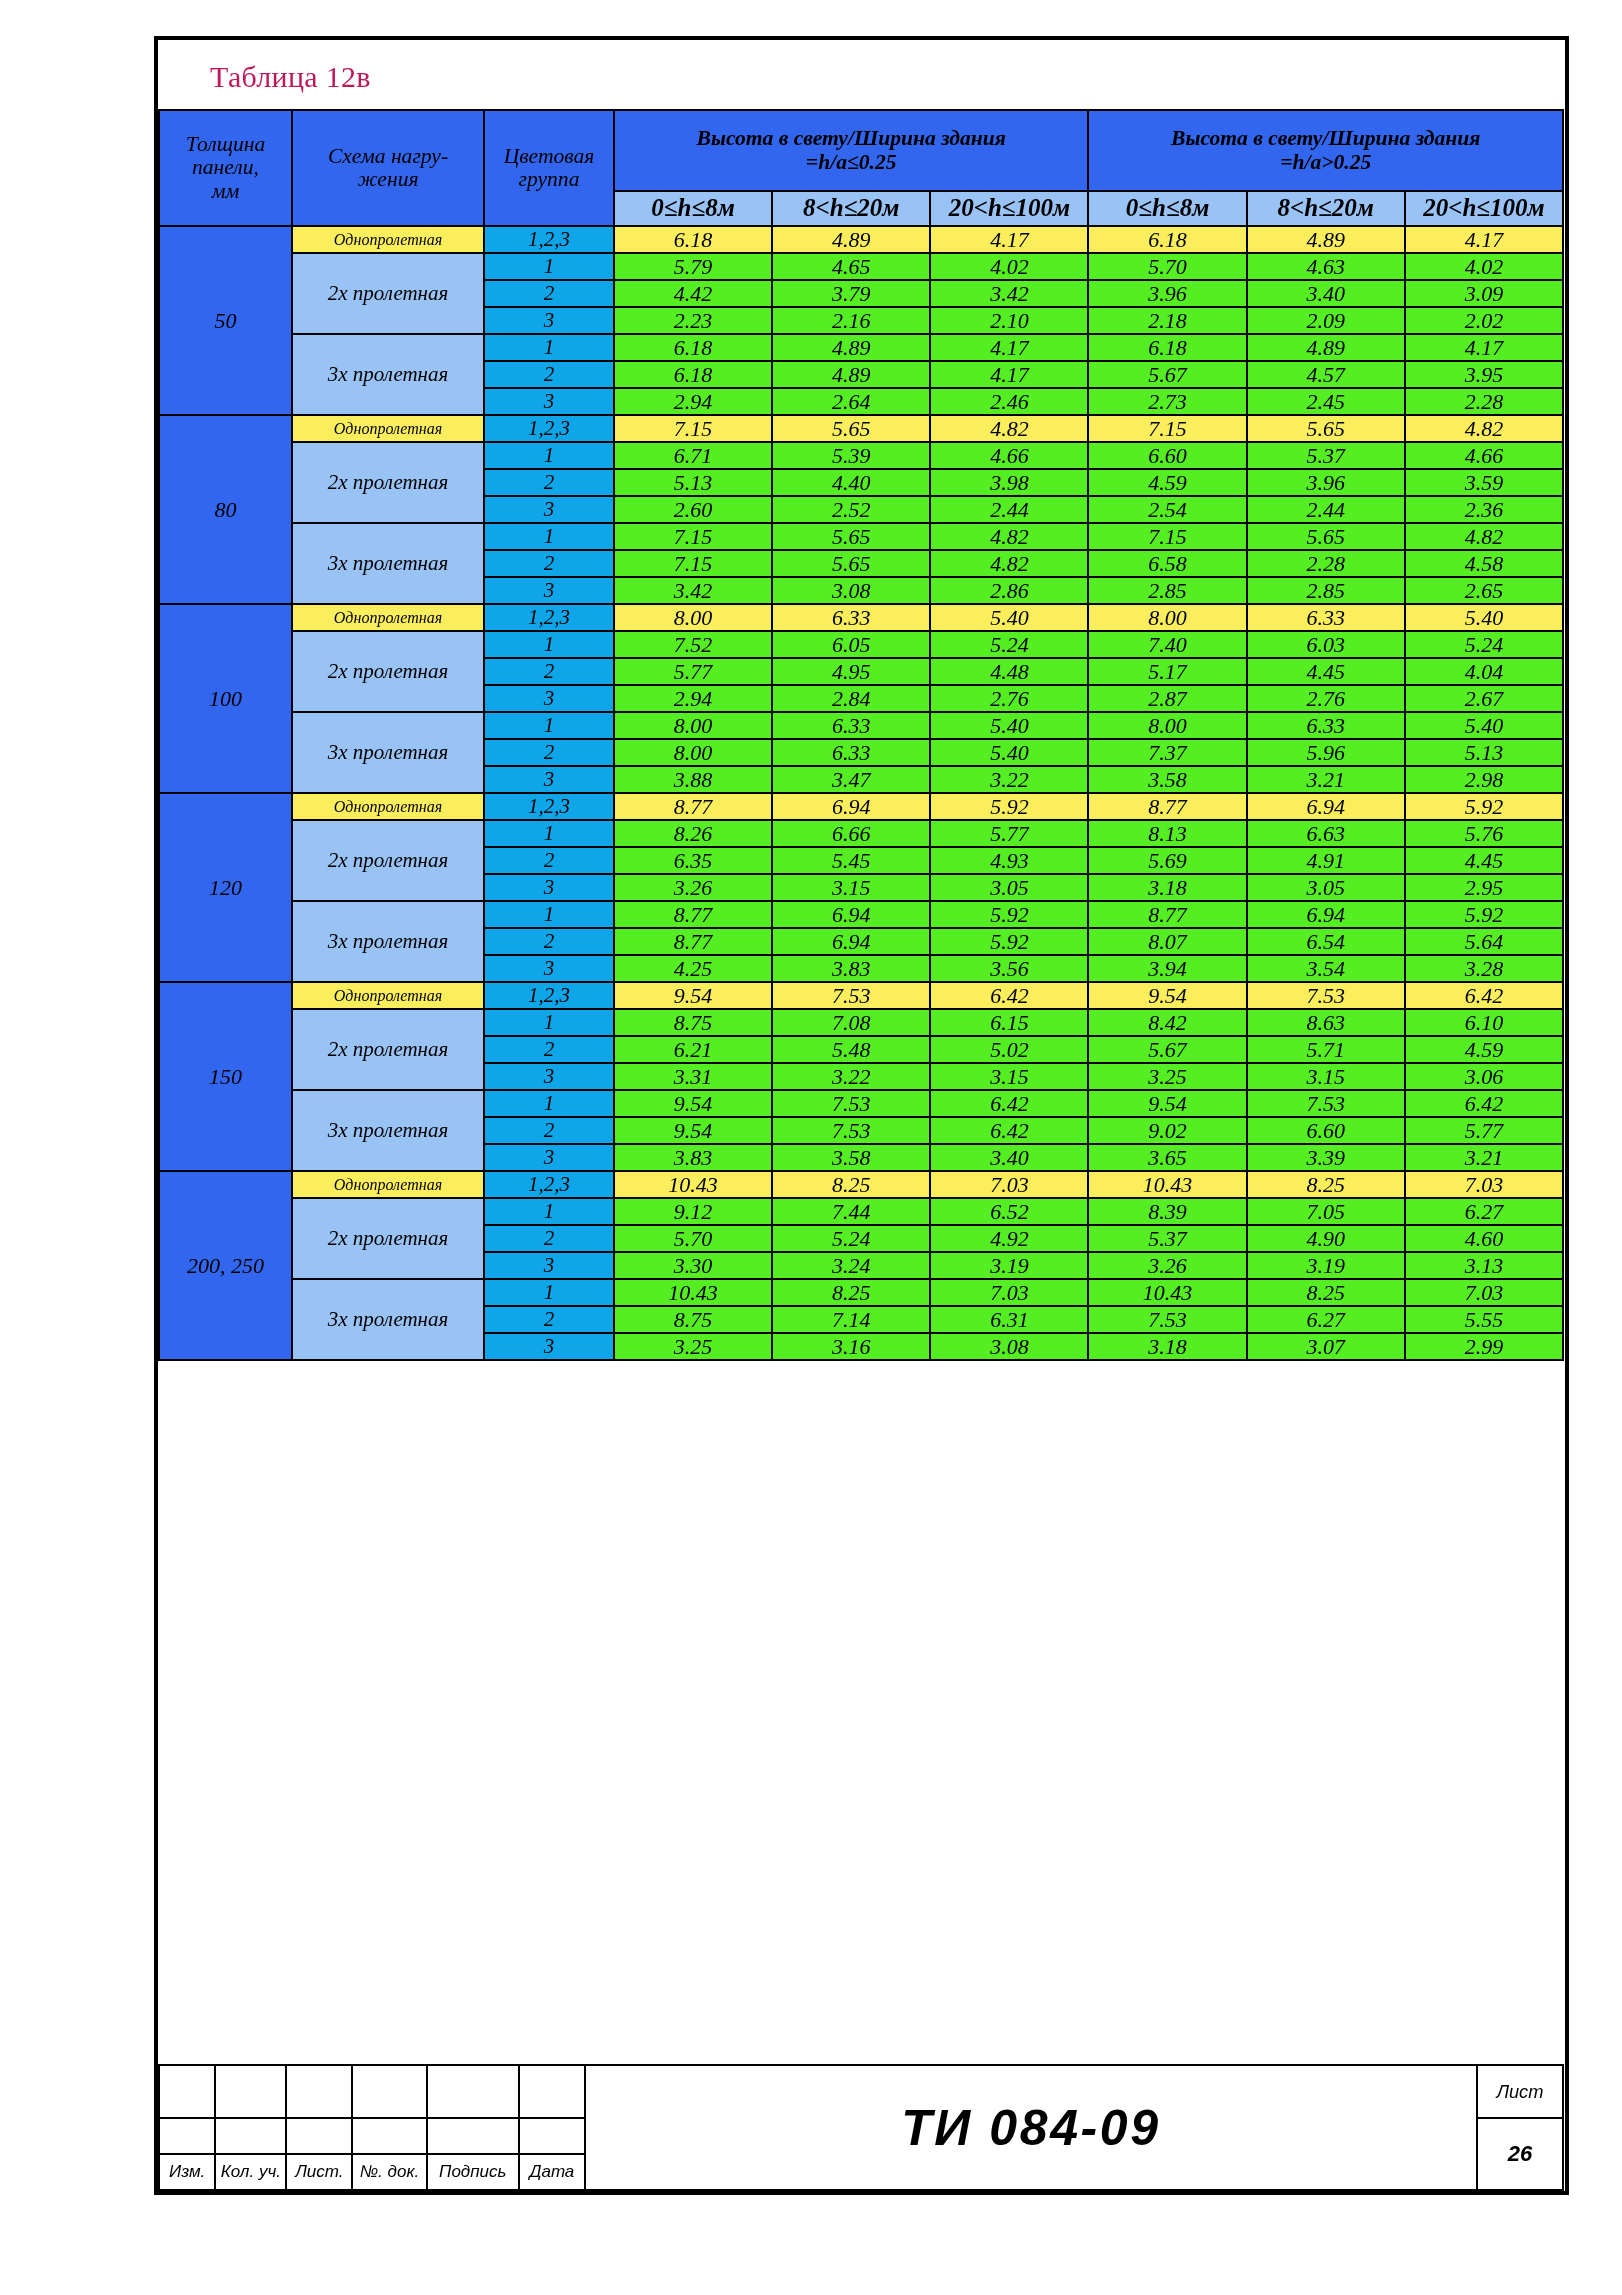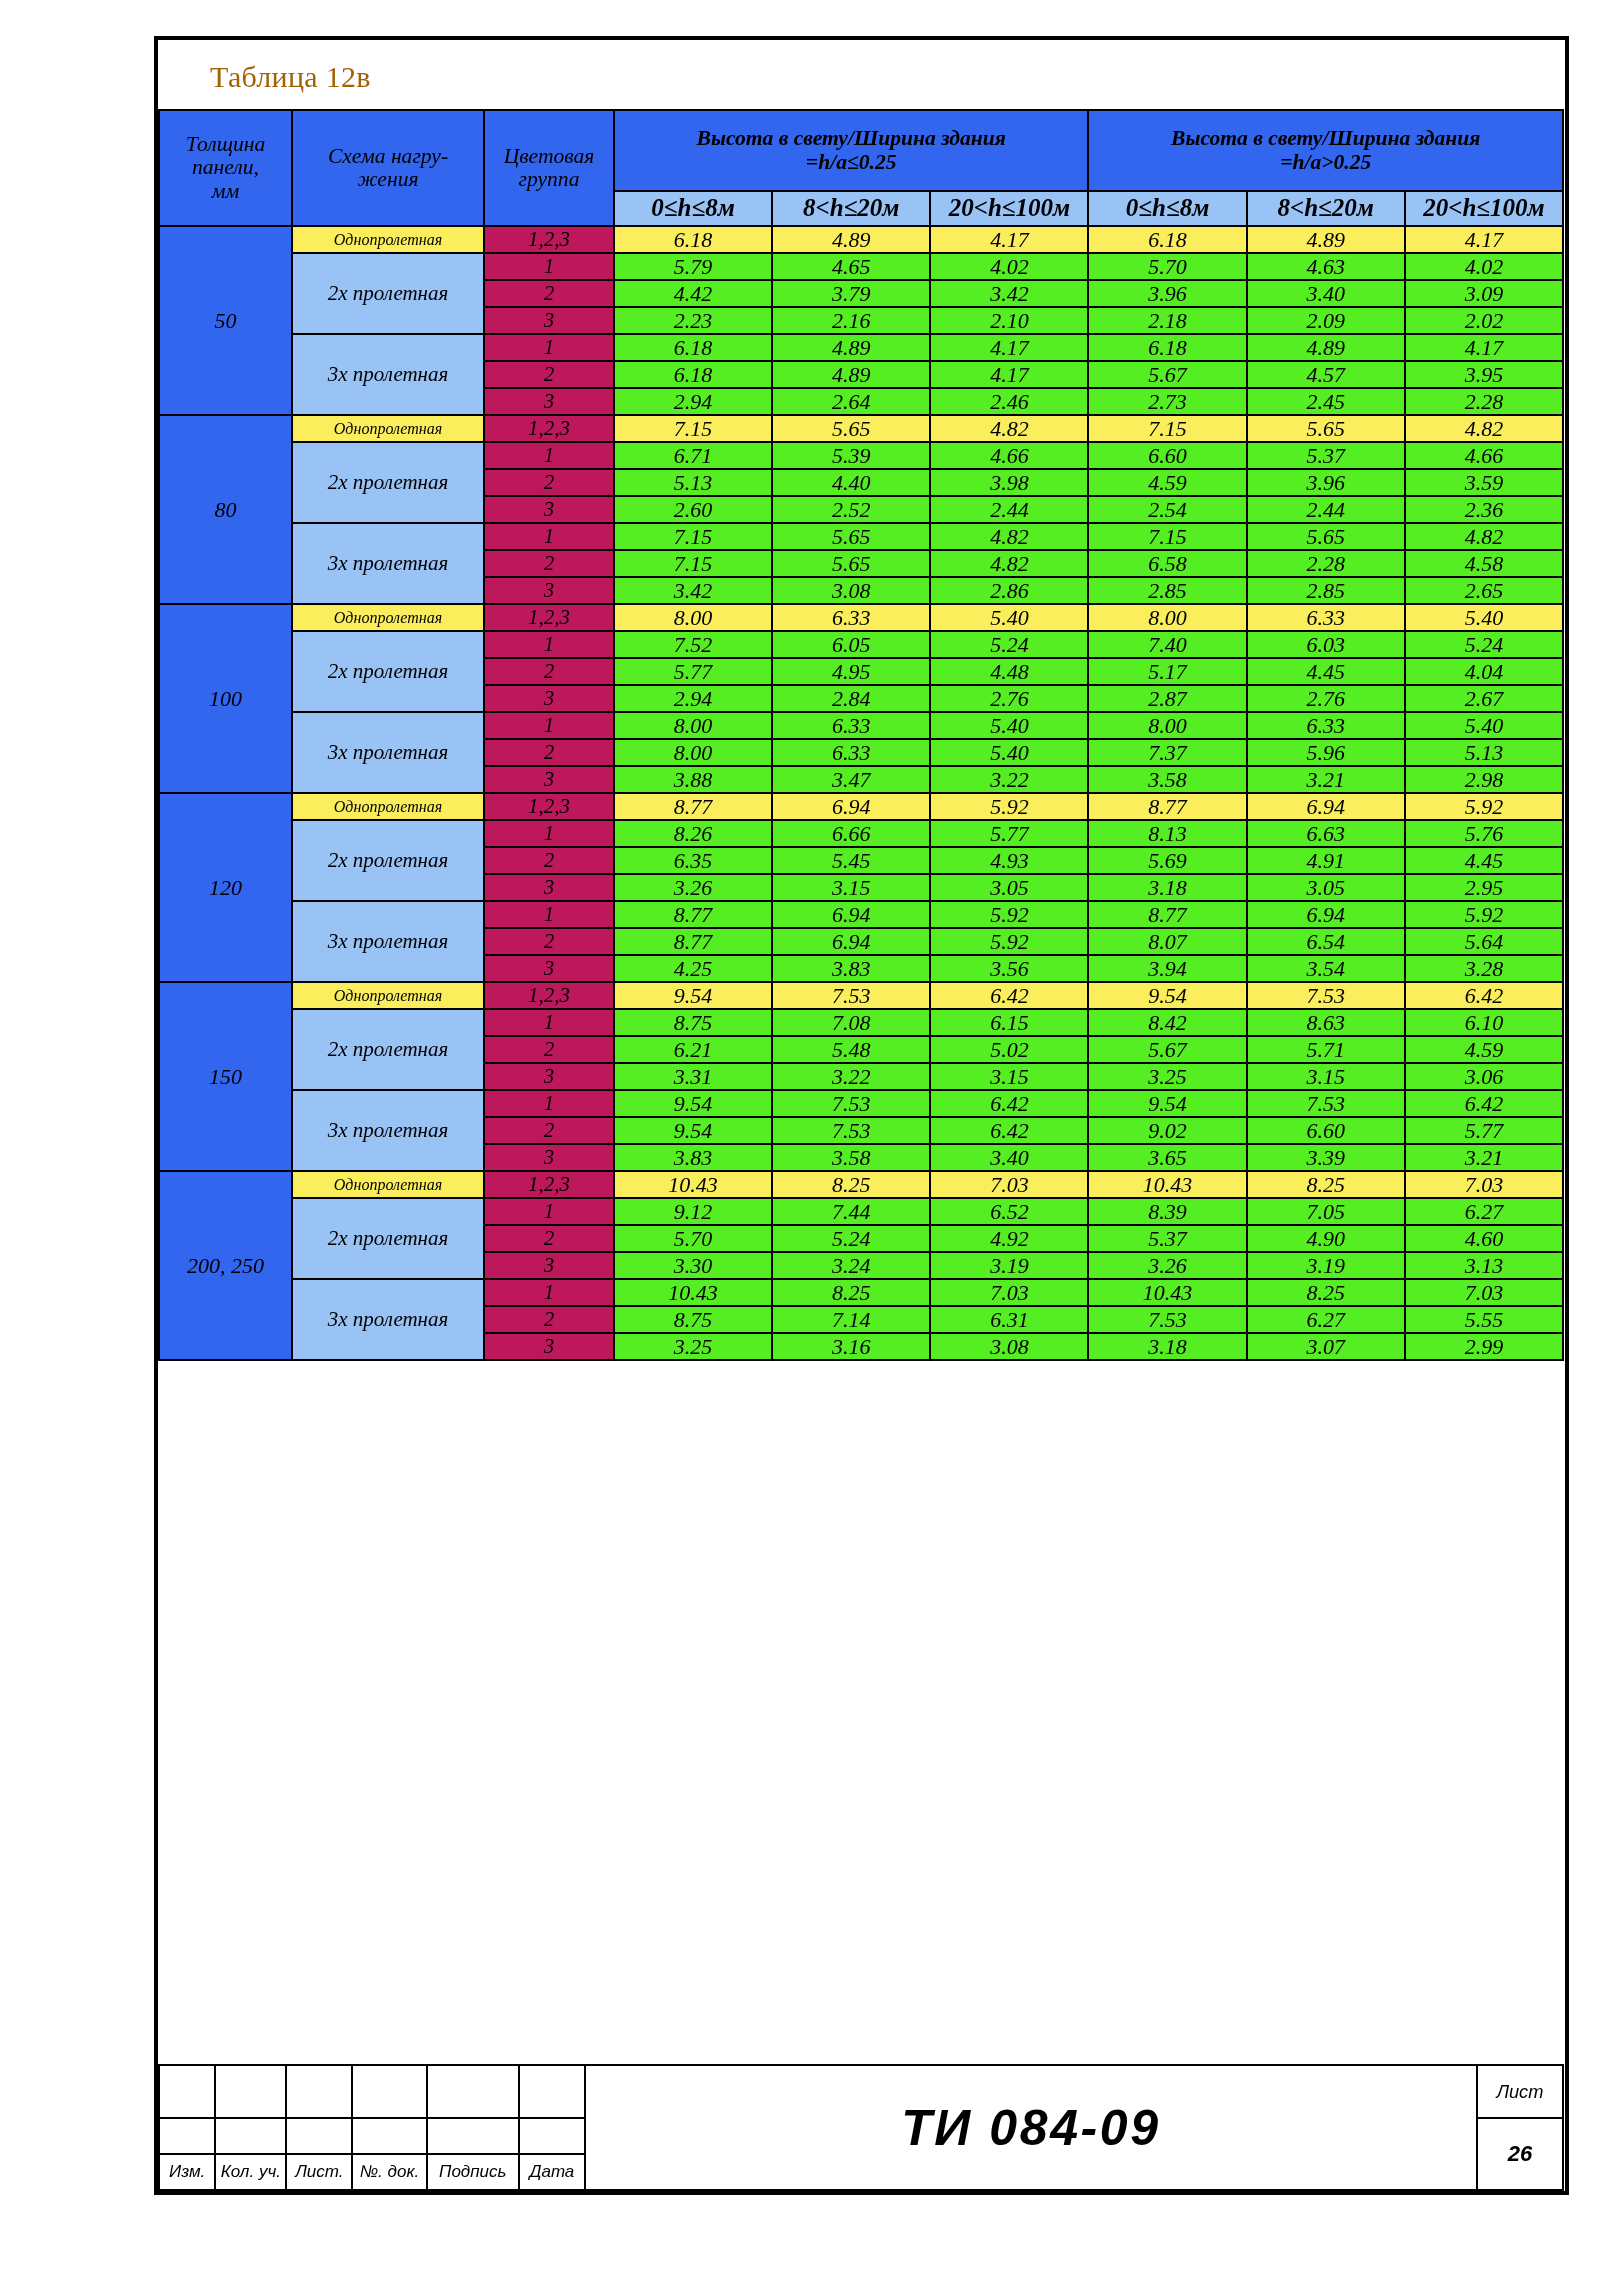--- a/index.html
+++ b/index.html
@@ -10,21 +10,21 @@
     position:absolute;left:154px;top:36px;
     width:1415px;height:2159px;
     border:4.6px solid #000;
     box-sizing:border-box;
     background:#fff;
   }
 
   
   #caption{
     position:absolute;left:52px;top:19.6px;
-    font-size:30px;font-family:"Liberation Serif",serif;color:#a16207;
+    font-size:30px;font-family:"Liberation Serif",serif;color:#be185d;
     white-space:nowrap;letter-spacing:0.3px;
   }
 
   
   #tbl{
     position:absolute;left:0px;top:69px;
     width:1406px;
     border-collapse:collapse;
     table-layout:fixed;
     font-style:italic;
@@ -48,21 +48,21 @@
 
   
   .hdr{background:#3366EE;font-size:21.6px;font-weight:normal;height:79px;}
   .hdr-big{background:#3366EE;font-size:21.6px;height:79px;}
   .sub{background:#99C2F5;font-size:25px;height:33px;white-space:nowrap;}
 
   
   .thk{background:#3366EE;font-size:22px;}
   .sch-y{background:#FAEE5C;font-size:16px;}
   .sch-b{background:#99C2F5;font-size:21px;}
-  .grp-y{background:#be185d;font-size:21px;margin-left:12px;}
+  .grp-y{background:#0ea5e9;font-size:21px;margin-left:12px;}
   .v-y{background:#FAEE5C;font-size:22px;}
   .v-g{background:#55EE22;font-size:22px;}
   .rowh{height:27px;}
 
   
   #stamp{
     position:absolute;left:0px;bottom:0px;
     width:1406px;
     border-collapse:collapse;
     table-layout:fixed;

